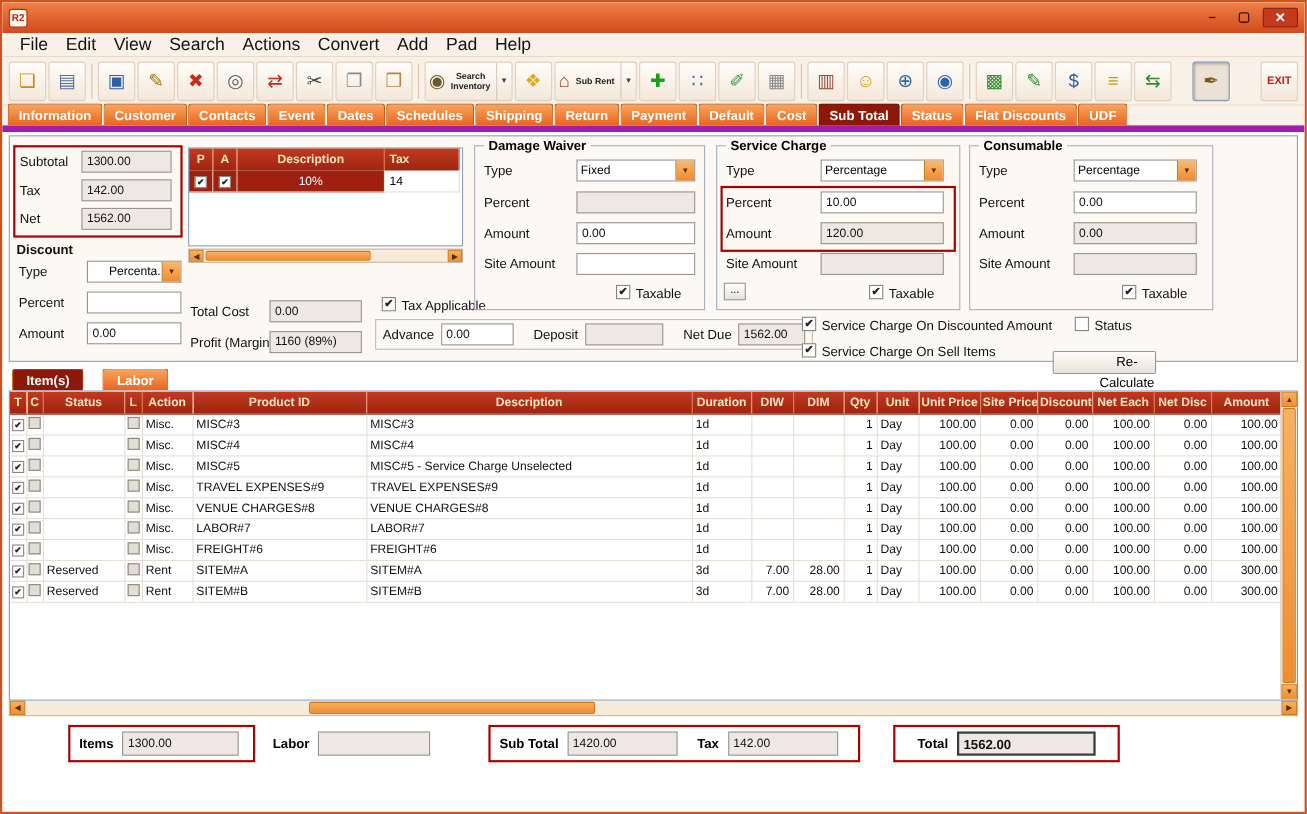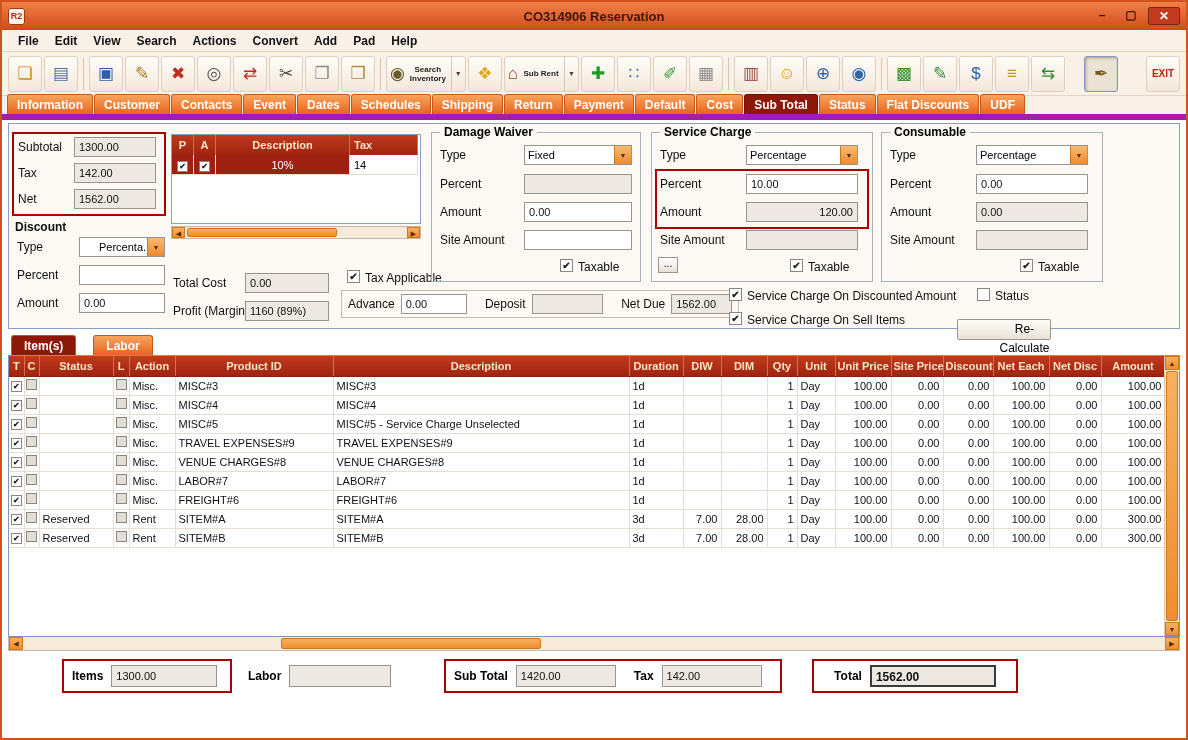--- a/index.html
+++ b/index.html
@@ -9,21 +9,21 @@
   
   .titlebar { height:28px; background:linear-gradient(180deg,#F0program8046,#D24A1C); background:linear-gradient(180deg,#F08046,#D24A1C); display:flex; align-items:center; padding:0 6px; position:relative; }
   .app-icon { width:17px; height:17px; background:#FFF7EE; border:1px solid #9E3A12; border-radius:3px; color:#C8200A; font-size:9px; font-weight:bold; text-align:center; line-height:15px; z-index:1; }
   .title-text { position:absolute; left:0; right:0; text-align:center; font-size:13px; font-weight:bold; color:#3E1708; }
   .win-controls { margin-left:auto; display:flex; gap:5px; align-items:center; z-index:1; }
   .win-btn { width:24px; height:18px; text-align:center; line-height:16px; color:#3A1505; font-size:12px; font-weight:bold; }
   .win-btn.close { width:32px; background:#C33A1E; border:1px solid #7E2410; color:#FFF; border-radius:2px; }
 
   
   .menubar { height:22px; background:#F9F1E8; border-bottom:1px solid #E6D6C6; display:flex; align-items:center; padding:0 8px; }
-  .menu-item { padding:2px 8px; font-size:12px; color:#111;font-weight:bold; }
+  .menu-item { padding:2px 8px; font-size:16px; color:#111; }
   .toolbar { height:44px; background:#F9F1E8; border-bottom:1px solid #E6D6C6; display:flex; align-items:center; padding:0 6px; gap:2px; }
   .tb-btn { height:36px; min-width:34px; border:1px solid #E0CFBD; border-radius:3px; background:linear-gradient(#FFFDFA,#F3E7D9); display:flex; align-items:center; justify-content:center; gap:2px; padding:0 3px; }
   .tb-ic { font-size:17px; line-height:1; }
   .tb-lb { display:none; }
   .tb-btn.wide .tb-lb { display:block; font-size:8px; font-weight:bold; color:#222; width:42px; line-height:9px; text-align:center; white-space:normal; }
   .tb-dd { font-size:7px; color:#444; border-left:1px solid #D8C8B8; padding-left:3px; align-self:stretch; display:flex; align-items:center; }
   .tb-sep { width:1px; height:32px; background:#D8C4B0; margin:0 3px; }
   .tb-btn.pressed { border:1px solid #8A98B8; background:#EAE2D4; box-shadow:inset 1px 1px 3px rgba(0,0,0,0.3); }
   .tb-btn.exit .tb-lb { display:block; color:#C41E0E; font-weight:bold; font-size:10px; width:auto; }
   .tb-spacer { flex:1; }
@@ -92,21 +92,20 @@
   .sum-fld { height:22px; line-height:20px; }
   .total-fld { border:2px solid #3A3A3A; font-weight:bold; font-size:12px; }
 </style>
 </head>
 <body>
 
 <div class="window">
 
   <div class="titlebar">
     <div class="app-icon">R2</div>
-    <div class="title-text">CO314906 Reservation</div>
     <div class="win-controls">
       <div class="win-btn">–</div>
       <div class="win-btn">▢</div>
       <div class="win-btn close">✕</div>
     </div>
   </div>
 
   <div class="menubar">
       <span class="menu-item">File</span>
       <span class="menu-item">Edit</span>
@@ -320,21 +319,21 @@
       <div class="legend">Service Charge</div>
       <span class="abs lbl" style="left:8px;top:15px;">Type</span>
       <div class="abs combo" style="left:94px;top:12px;width:112px;">
         <span class="txt">Percentage</span>
         <span class="btn">▼</span>
       </div>
       <div class="abs redbox" style="left:3px;top:36px;width:214px;height:60px;pointer-events:none;"></div>
       <span class="abs lbl" style="left:8px;top:44px;">Percent</span>
       <div class="abs fld" style="left:94px;top:41px;width:112px;">10.00</div>
       <span class="abs lbl" style="left:8px;top:72px;">Amount</span>
-      <div class="abs fld ro" style="left:94px;top:69px;width:112px;text-align:right;">120.00</div>
+      <div class="abs fld ro" style="left:94px;top:69px;width:112px;">120.00</div>
       <span class="abs lbl" style="left:8px;top:100px;">Site Amount</span>
       <div class="abs fld ro" style="left:94px;top:97px;width:112px;"></div>
       <div class="abs ellipsis-btn" style="left:6px;top:124px;">...</div>
       <span class="abs cb checked" style="left:138px;top:126px;">✔</span>
       <span class="abs lbl" style="left:156px;top:127px;">Taxable</span>
     </div>
 
     <div class="abs group" style="left:872px;top:8px;width:222px;height:150px;">
       <div class="legend">Consumable</div>
       <span class="abs lbl" style="left:8px;top:15px;">Type</span>

